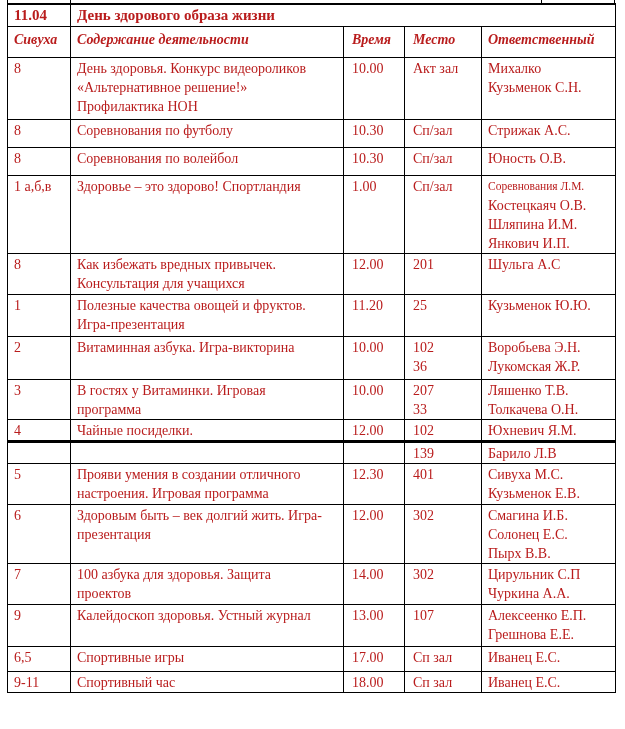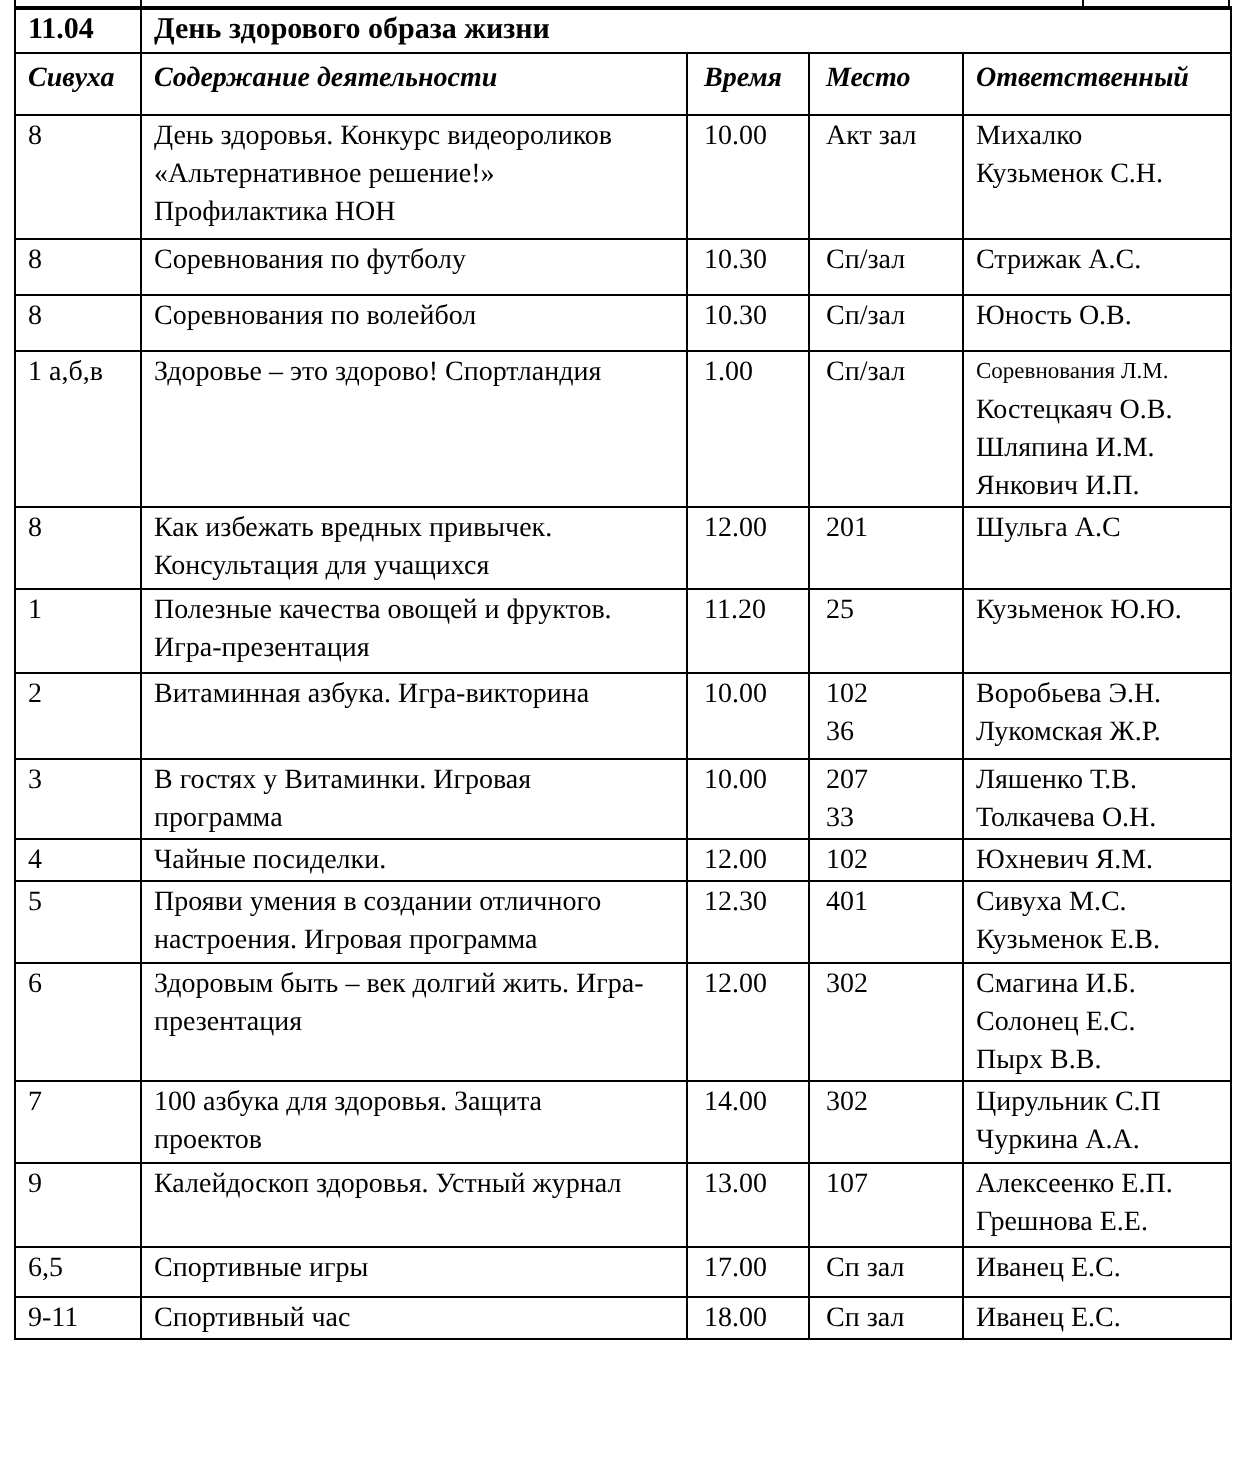--- a/index.html
+++ b/index.html
@@ -1,17 +1,17 @@
 <!DOCTYPE html>
 <html><head>
 <meta charset="utf-8">
 <style>
   html,body{margin:0;padding:0;background:#fff;}
   #page{position:relative;width:625px;height:729px;background:#ffffff;overflow:hidden;
-        font-family:"Liberation Serif","DejaVu Serif",serif;color:#000000;}
+        font-family:"Liberation Serif","DejaVu Serif",serif;color:#b91c1c;}
   
   .sliver{position:relative;width:625px;}
   .vline{position:absolute;top:0;bottom:0;width:1px;background:#000;}
   
   table.sched{border-collapse:collapse;table-layout:fixed;margin-left:7px;width:608px;
               border:1px solid #000;border-top:2px solid #000;}
   td{border:1px solid #000;vertical-align:top;padding:1px 4px 0 6px;
      font-size:14px;line-height:19px;white-space:pre-line;overflow:hidden;}
   td.c-time,td.c-place{padding-left:8px;}
   tr.title-row td{font-weight:bold;font-size:15px;line-height:18px;white-space:nowrap;}
@@ -131,20 +131,27 @@
     </tr>
 
     <tr style="height:20px">
       <td>4</td>
       <td>Чайные посиделки.</td>
       <td class="c-time">12.00</td>
       <td class="c-place">102</td>
       <td>Юхневич Я.М.</td>
     </tr>
 
+    <tr style="height:22px">
+      <td class="thick-top"></td>
+      <td class="thick-top"></td>
+      <td class="thick-top c-time"></td>
+      <td class="thick-top c-place">139</td>
+      <td class="thick-top">Барило Л.В</td>
+    </tr>
 
     <tr style="height:41px">
       <td>5</td>
       <td>Прояви умения в создании отличного
 настроения. Игровая программа</td>
       <td class="c-time">12.30</td>
       <td class="c-place">401</td>
       <td>Сивуха М.С.
 Кузьменок Е.В.</td>
     </tr>

